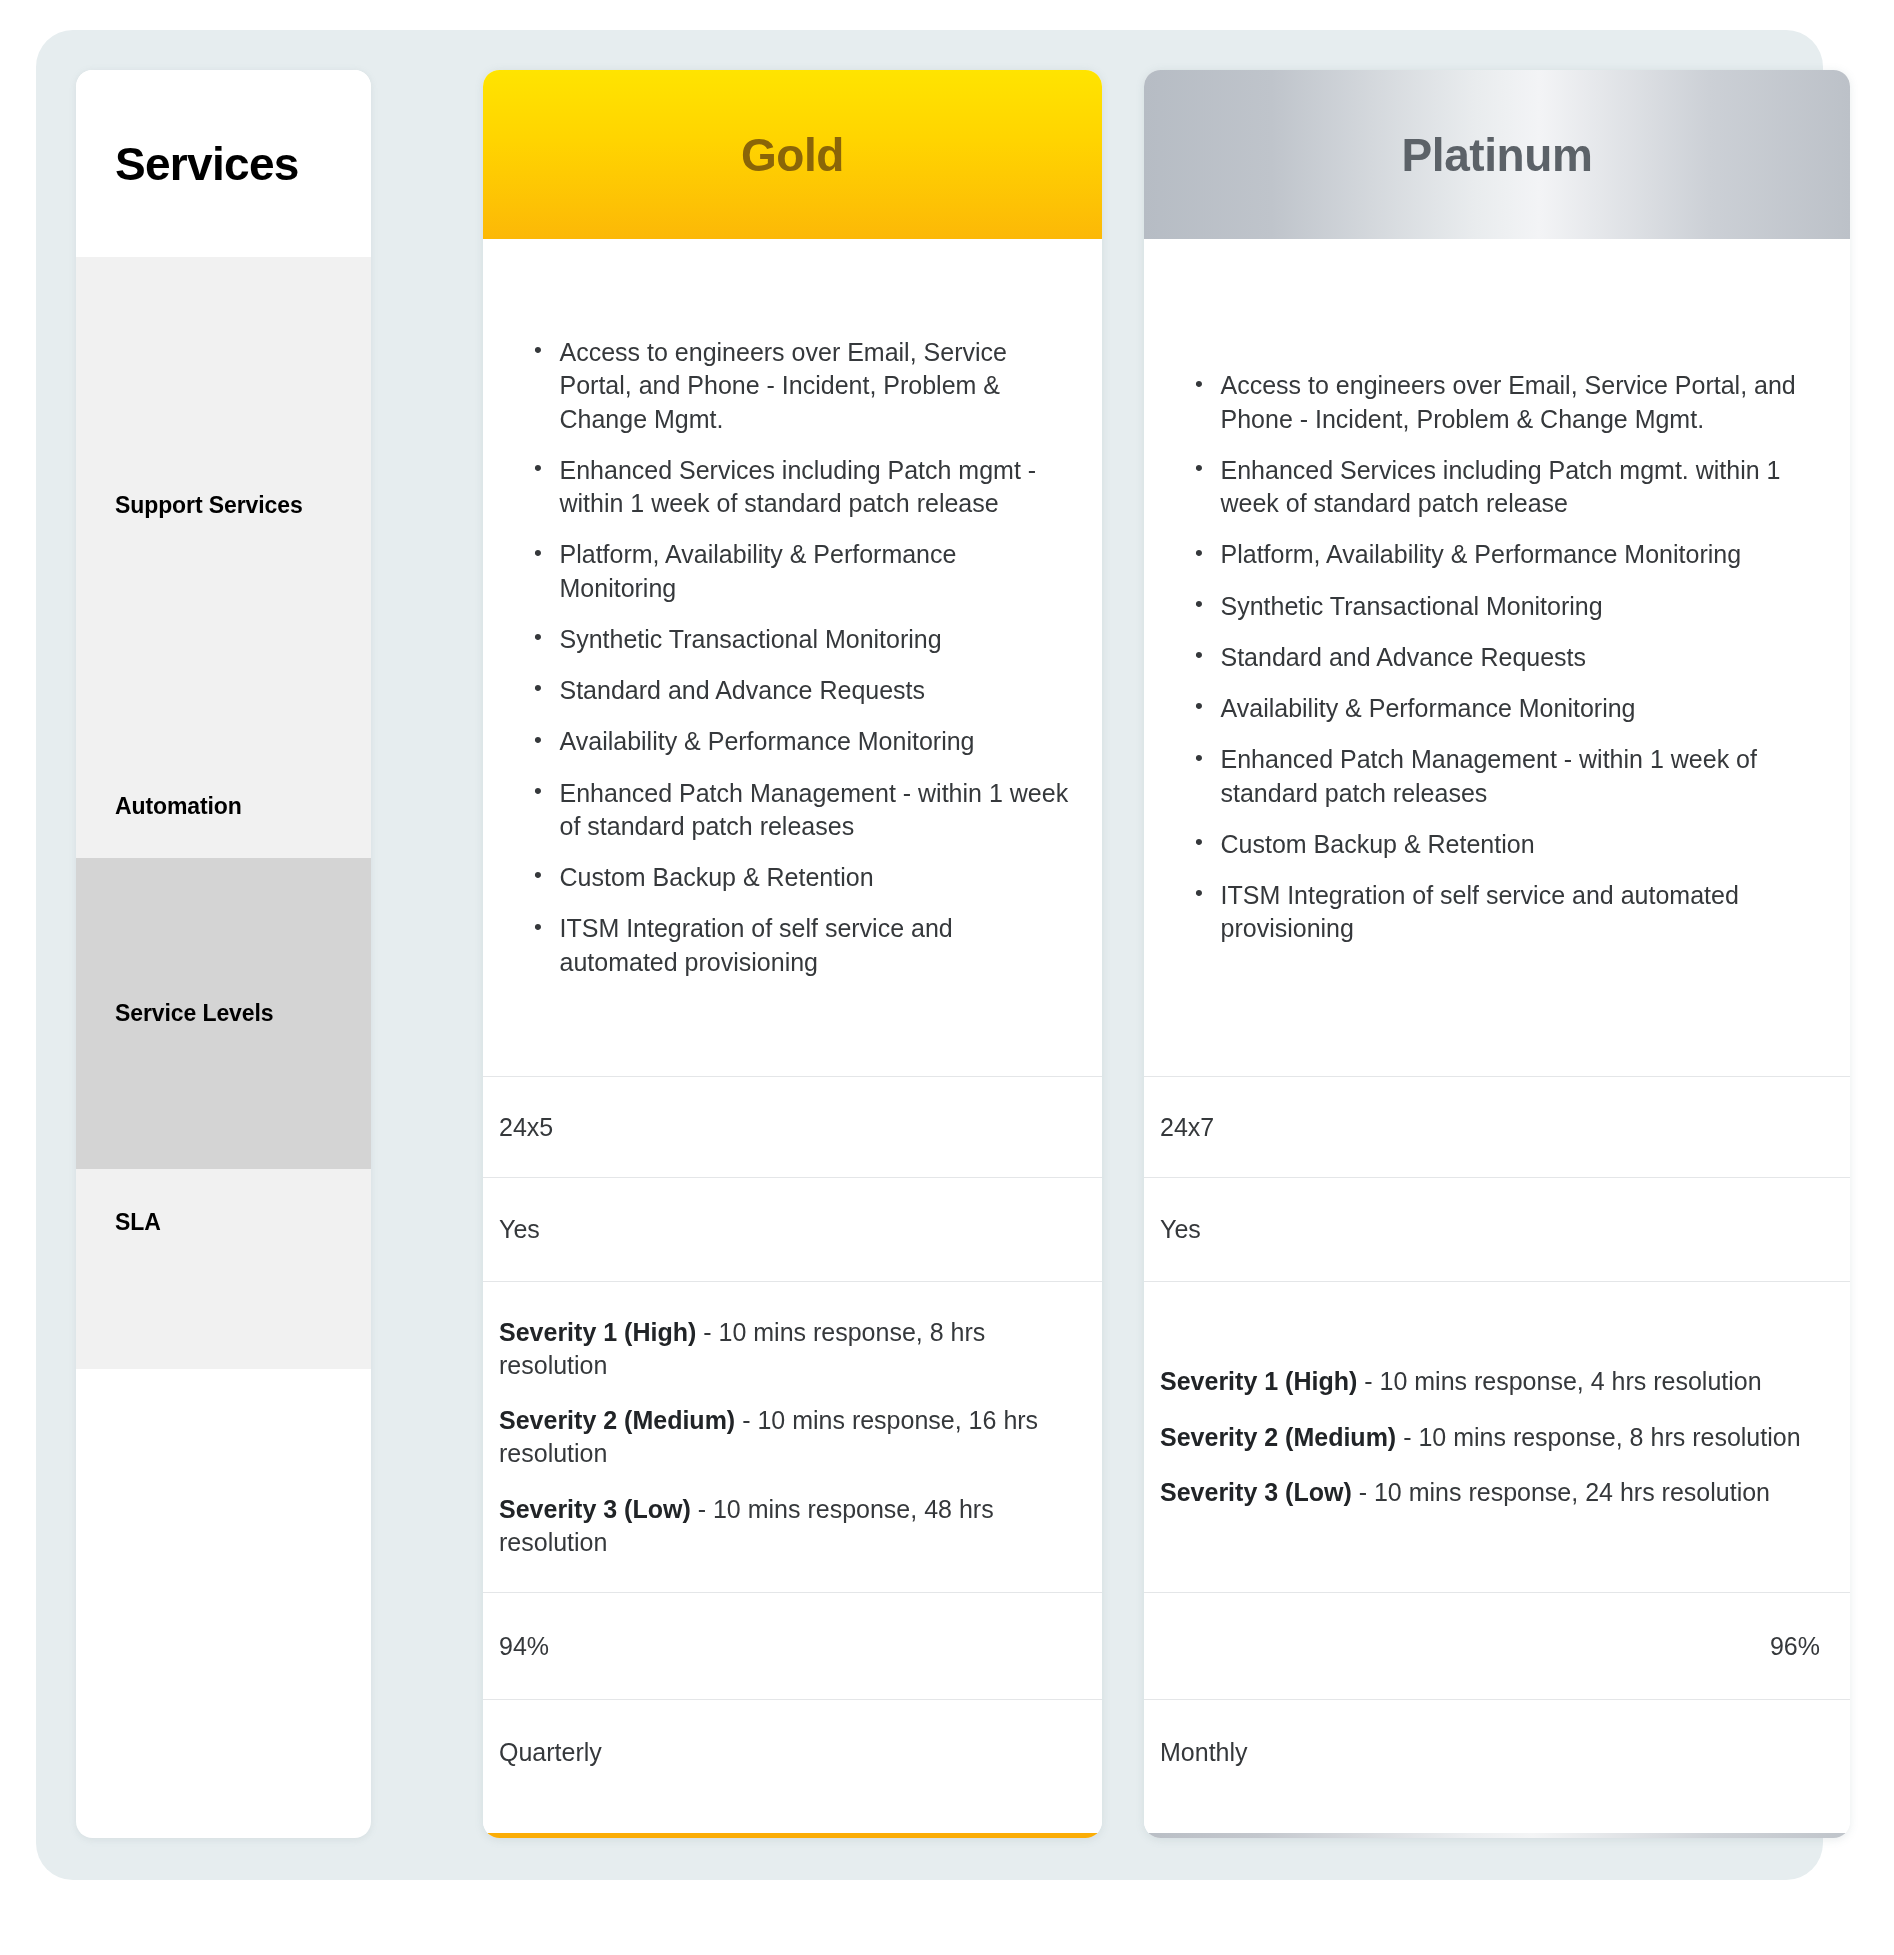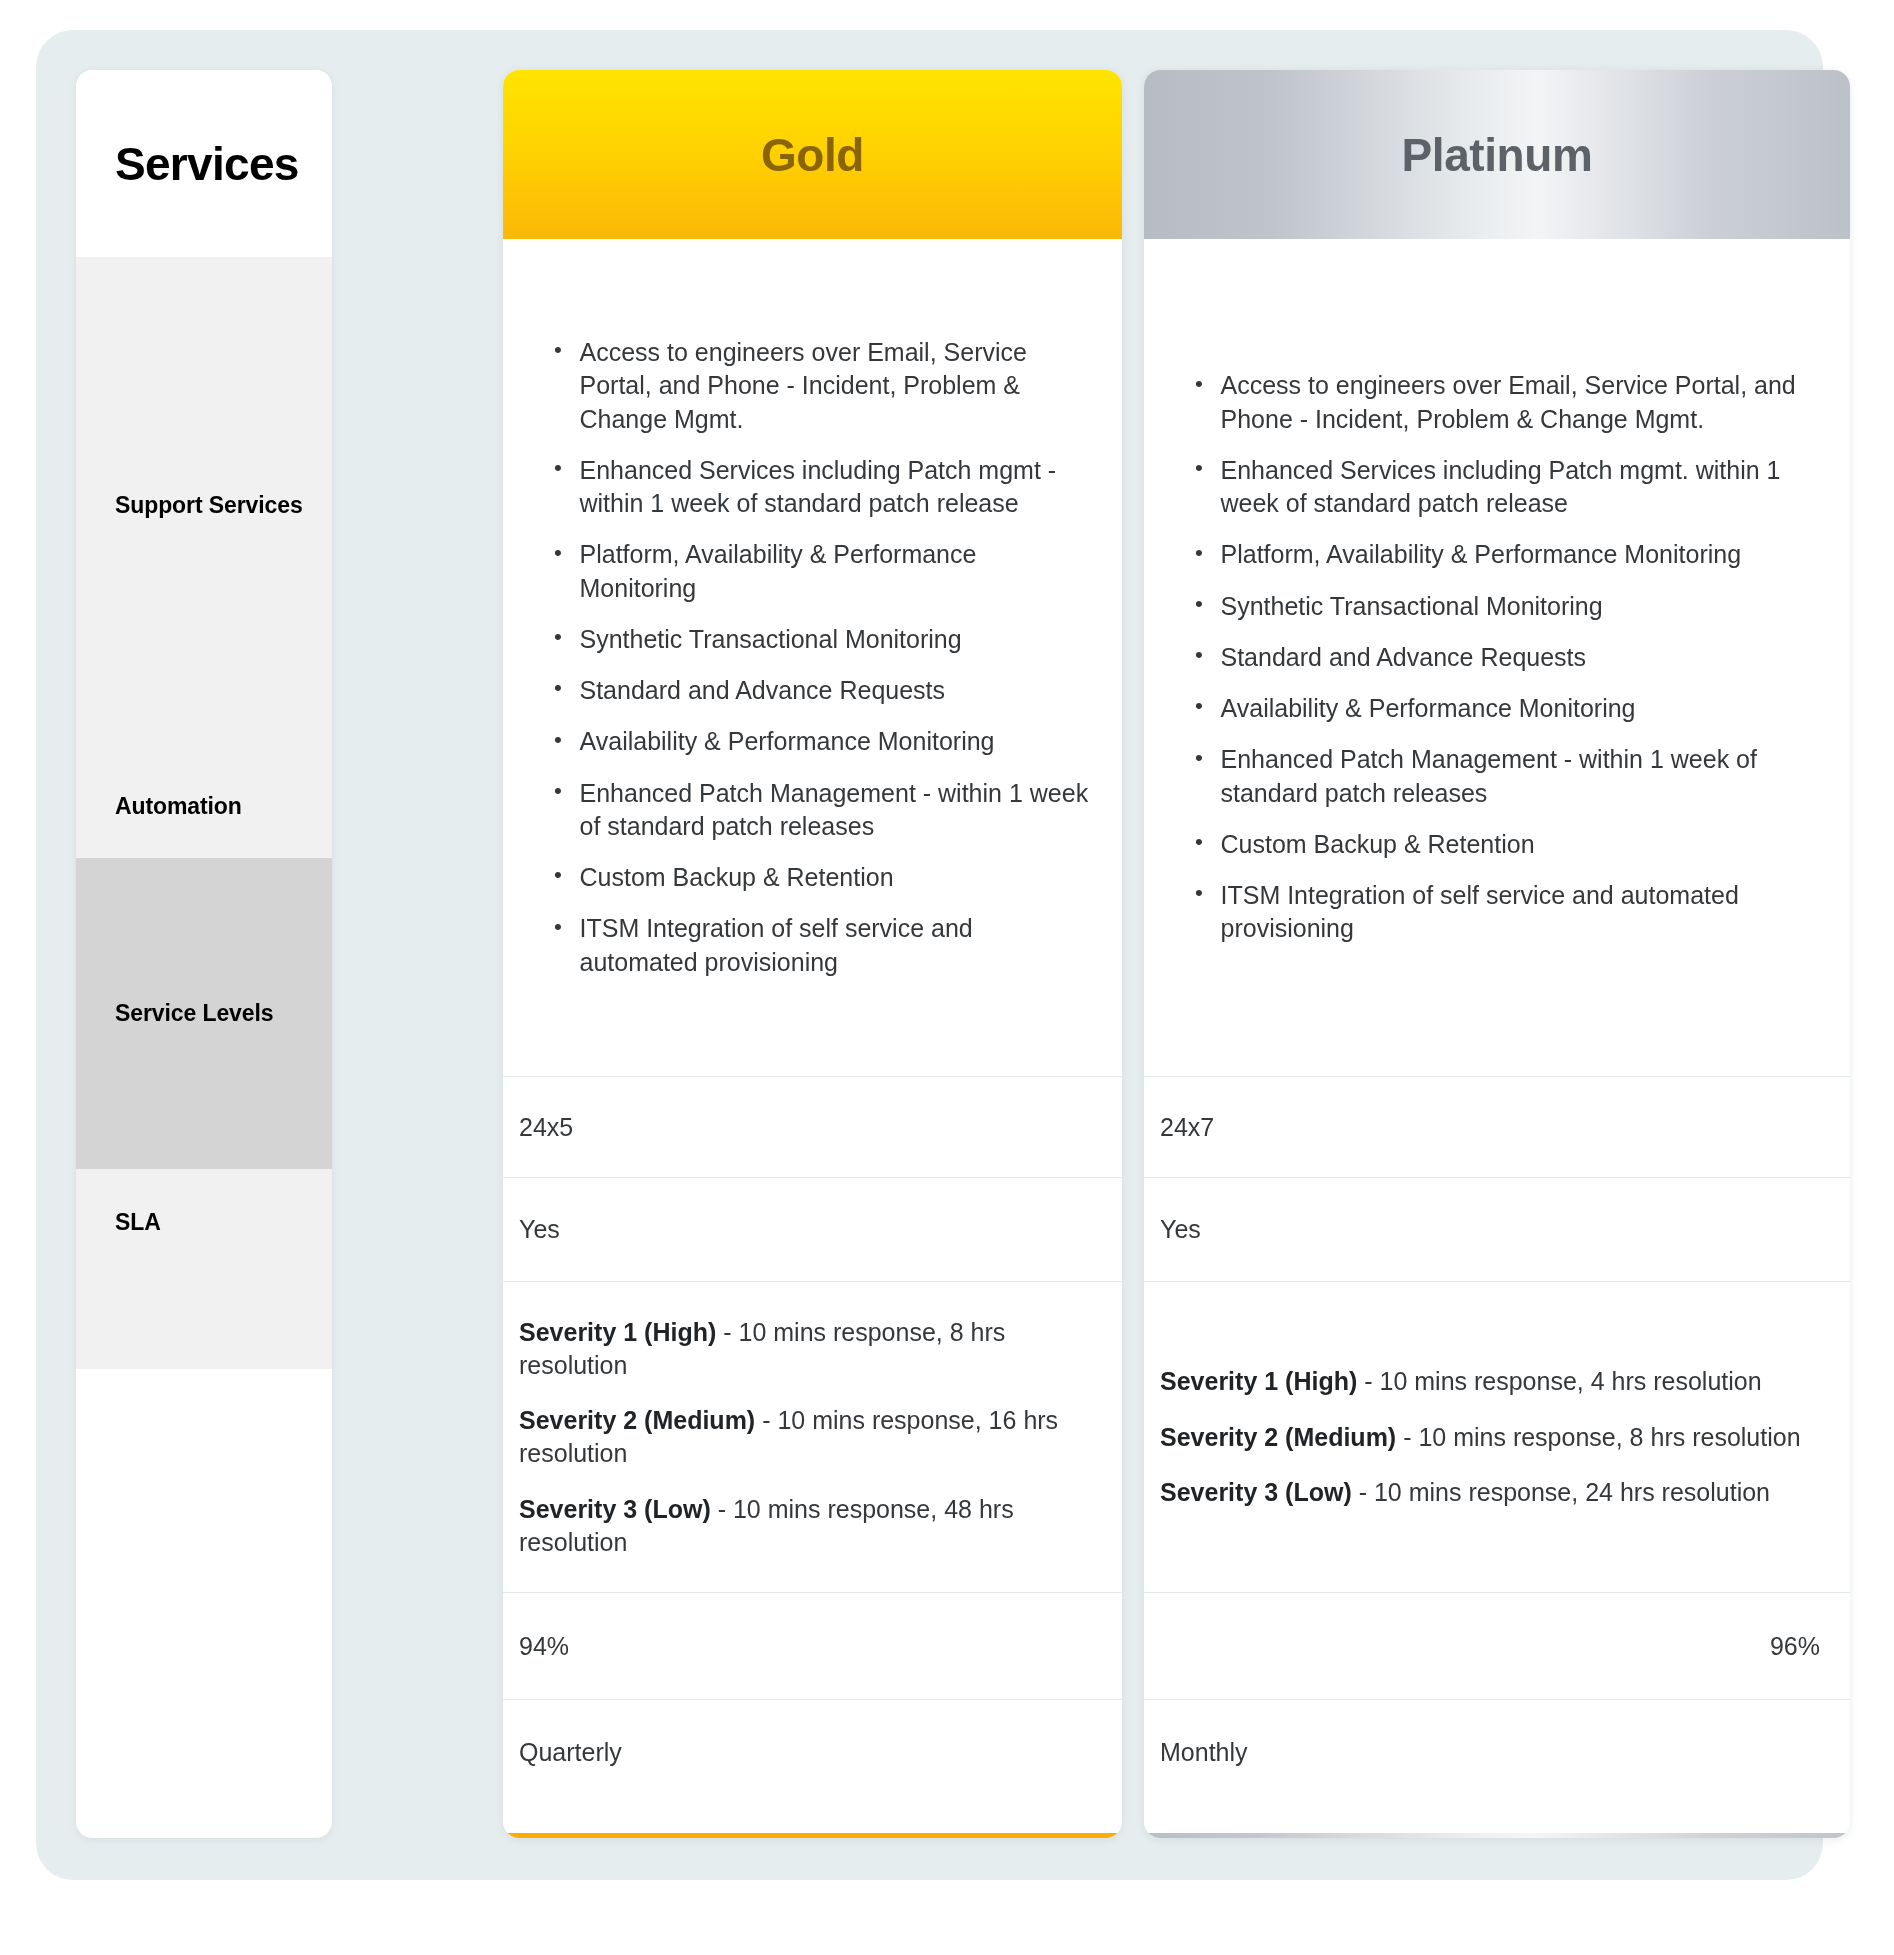--- a/index.html
+++ b/index.html
@@ -28,21 +28,21 @@
     position: absolute;
     top: 40px;
     border-radius: 16.5px;
     overflow: hidden;
     background: #ffffff;
   }
 
   
   .services-col {
     left: 40px;
-    width: 256px;
+    width: 295px;
     height: 1768px;
     box-shadow: 0 1.5px 7.5px rgba(120,140,150,.14);
   }
   .services-head {
     height: 187px;
     background: #ffffff;
     display: flex;
     align-items: center;
     padding-left: 39px;
   }
@@ -61,21 +61,21 @@
     font-size: 23px;
     font-weight: bold;
     color: #000000;
     letter-spacing: -0.1px;
   }
   .sh-light { background: #f1f1f1; }
   .sh-dark  { background: #d4d4d4; }
 
   
   .gold-col {
-    left: 467px;
+    left: 447px;
     width: 619px;
     height: 1768px;
     box-shadow: 0 1.5px 9px rgba(120,140,150,.16);
   }
   .plat-col {
     left: 1108px;
     width: 706px;
     height: 1768px;
     box-shadow: 0 1.5px 9px rgba(120,140,150,.16);
   }

